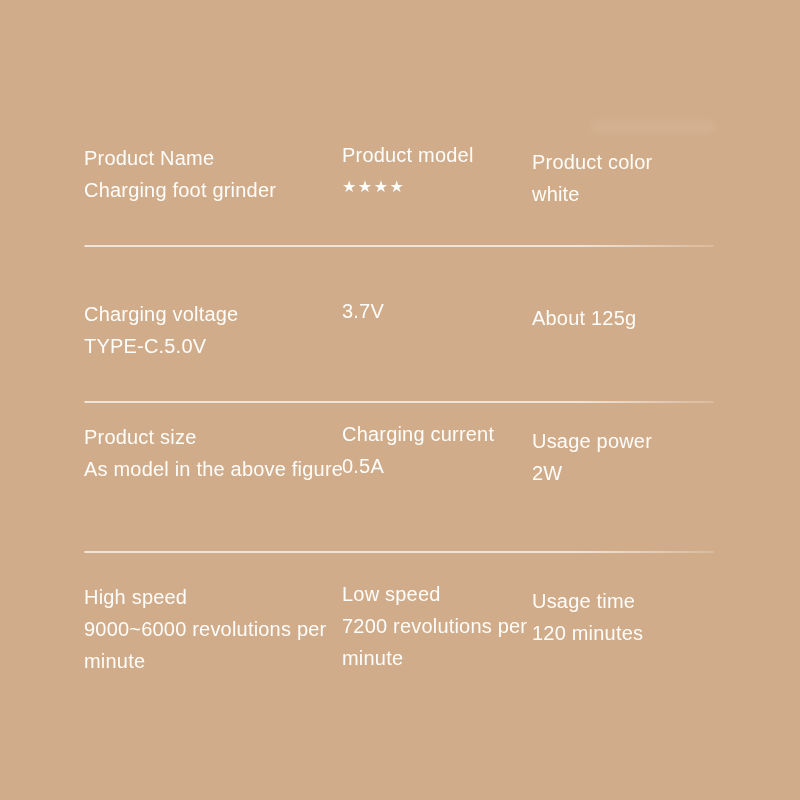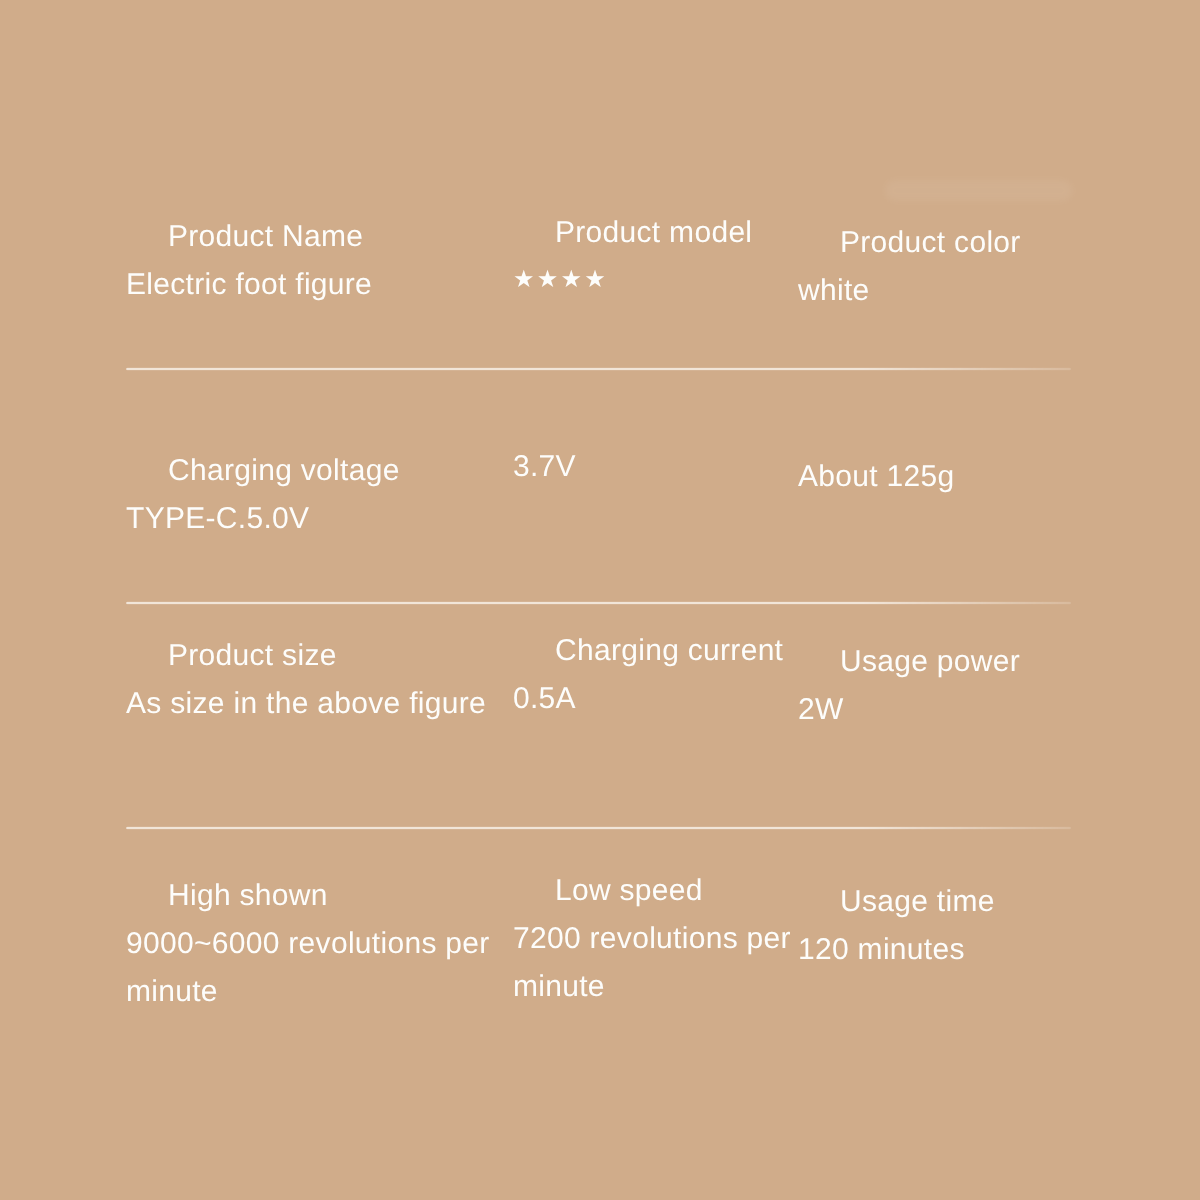--- a/index.html
+++ b/index.html
@@ -17,21 +17,21 @@
     font-family: "Liberation Sans", "DejaVu Sans", sans-serif;
     color: var(--text, #fdfdfb);
   }
   .cell {
     position: absolute;
     font-size: 20px;
     line-height: 32px;
     letter-spacing: 0.2px;
     font-weight: 400;
   }
-  .cell .label { white-space: nowrap; margin-left: 28px; }
+  .cell .label { white-space: nowrap; }
   .cell .value { }
   
   .c1 { left: 84px;  width: 290px; }
   .c2 { left: 342px; width: 205px; transform: translateY(-3px); }
   .c3 { left: 532px; width: 215px; transform: translateY(4px); }
   
   .r1 { top: 142px; }
   .r2 { top: 298px; }
   .r3 { top: 421px; }
   .r4 { top: 581px; }
@@ -71,21 +71,21 @@
 </style>
 </head>
 <body>
 
 <div class="sheet">
 
   <div class="smudge"></div>
 
   <div class="cell c1 r1">
     <div class="label">Product Name</div>
-    <div class="value">Electric foot figure</div>
+    <div class="value">Charging foot grinder</div>
   </div>
   <div class="cell c3 r1">
     <div class="label">Product color</div>
     <div class="value">white</div>
   </div>
   <div class="cell c2 r1">
     <div class="label">Product model</div>
     <div class="value stars">★★★★</div>
   </div>
 
@@ -99,35 +99,35 @@
     <div class="value">3.7V</div>
   </div>
   <div class="cell c3 r2">
     <div class="value">About 125g</div>
   </div>
 
   <div class="divider d2"></div>
 
   <div class="cell c1 r3">
     <div class="label">Product size</div>
-    <div class="value">As size in the above figure</div>
+    <div class="value">As model in the above figure</div>
   </div>
   <div class="cell c2 r3">
     <div class="label">Charging current</div>
     <div class="value">0.5A</div>
   </div>
   <div class="cell c3 r3">
     <div class="label">Usage power</div>
     <div class="value">2W</div>
   </div>
 
   <div class="divider d3"></div>
 
   <div class="cell c1 r4">
-    <div class="label">High shown</div>
+    <div class="label">High speed</div>
     <div class="value">9000~6000 revolutions per minute</div>
   </div>
   <div class="cell c2 r4">
     <div class="label">Low speed</div>
     <div class="value">7200 revolutions per minute</div>
   </div>
   <div class="cell c3 r4">
     <div class="label">Usage time</div>
     <div class="value">120 minutes</div>
   </div>

